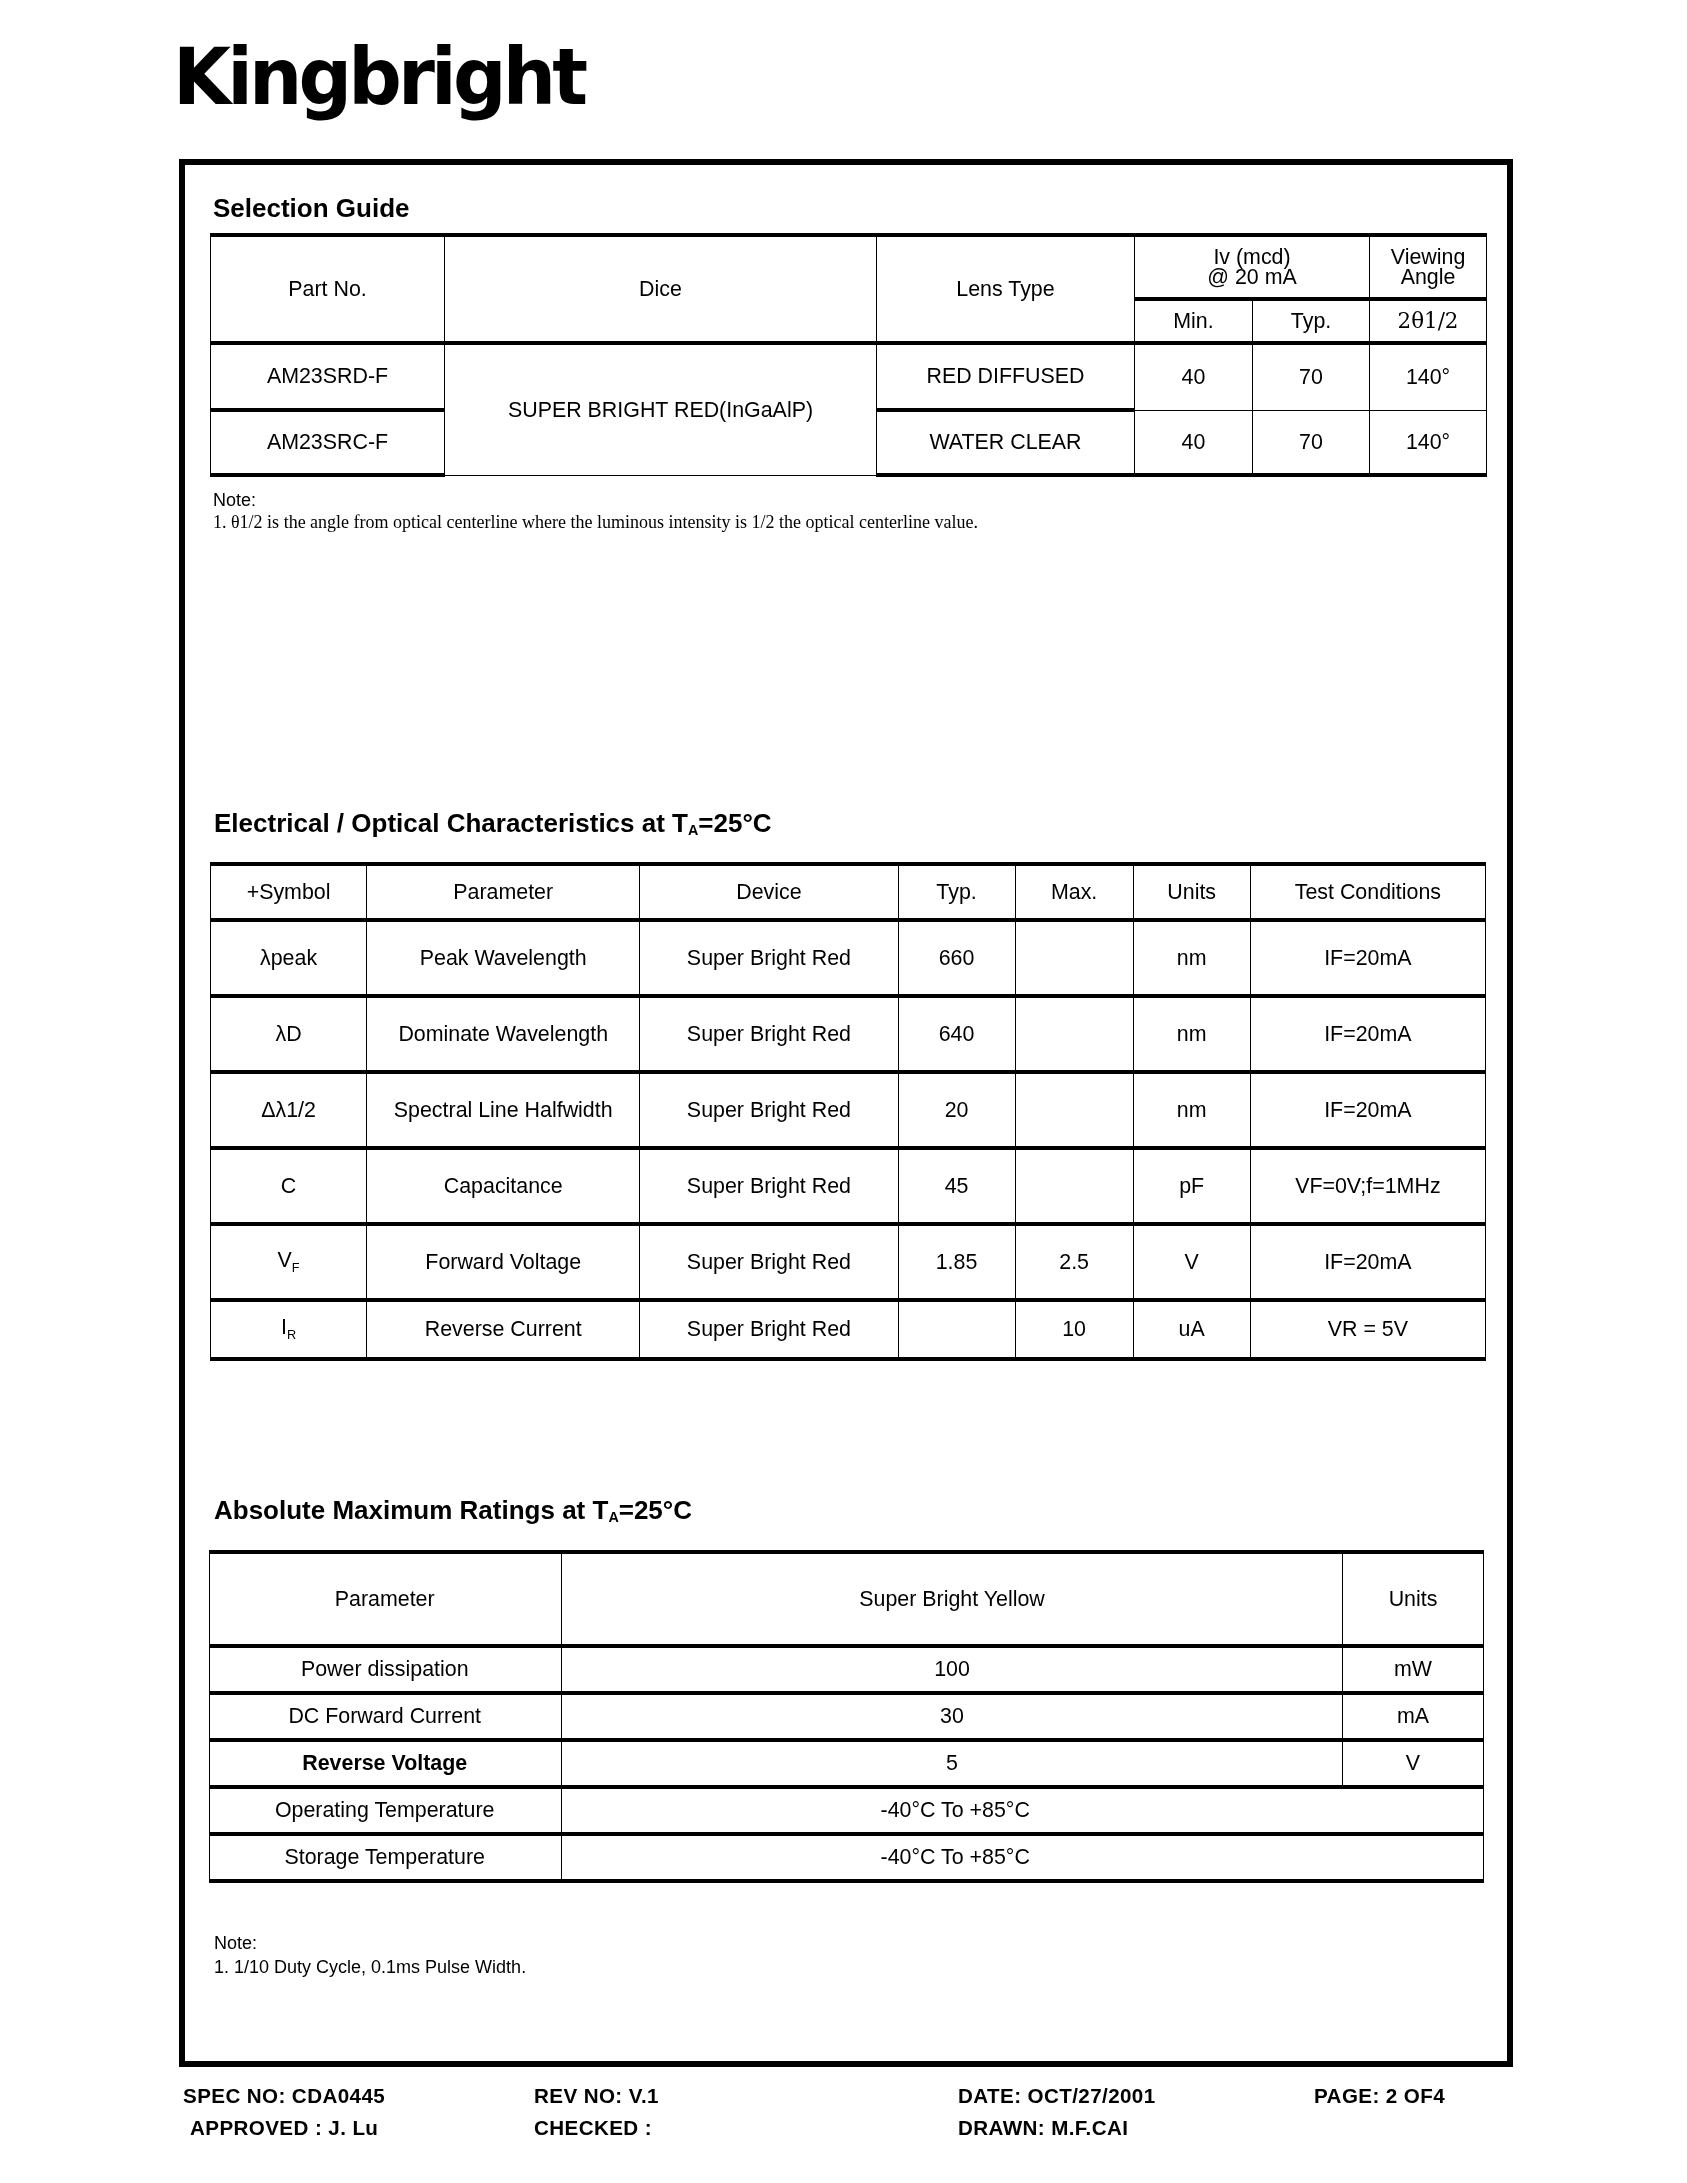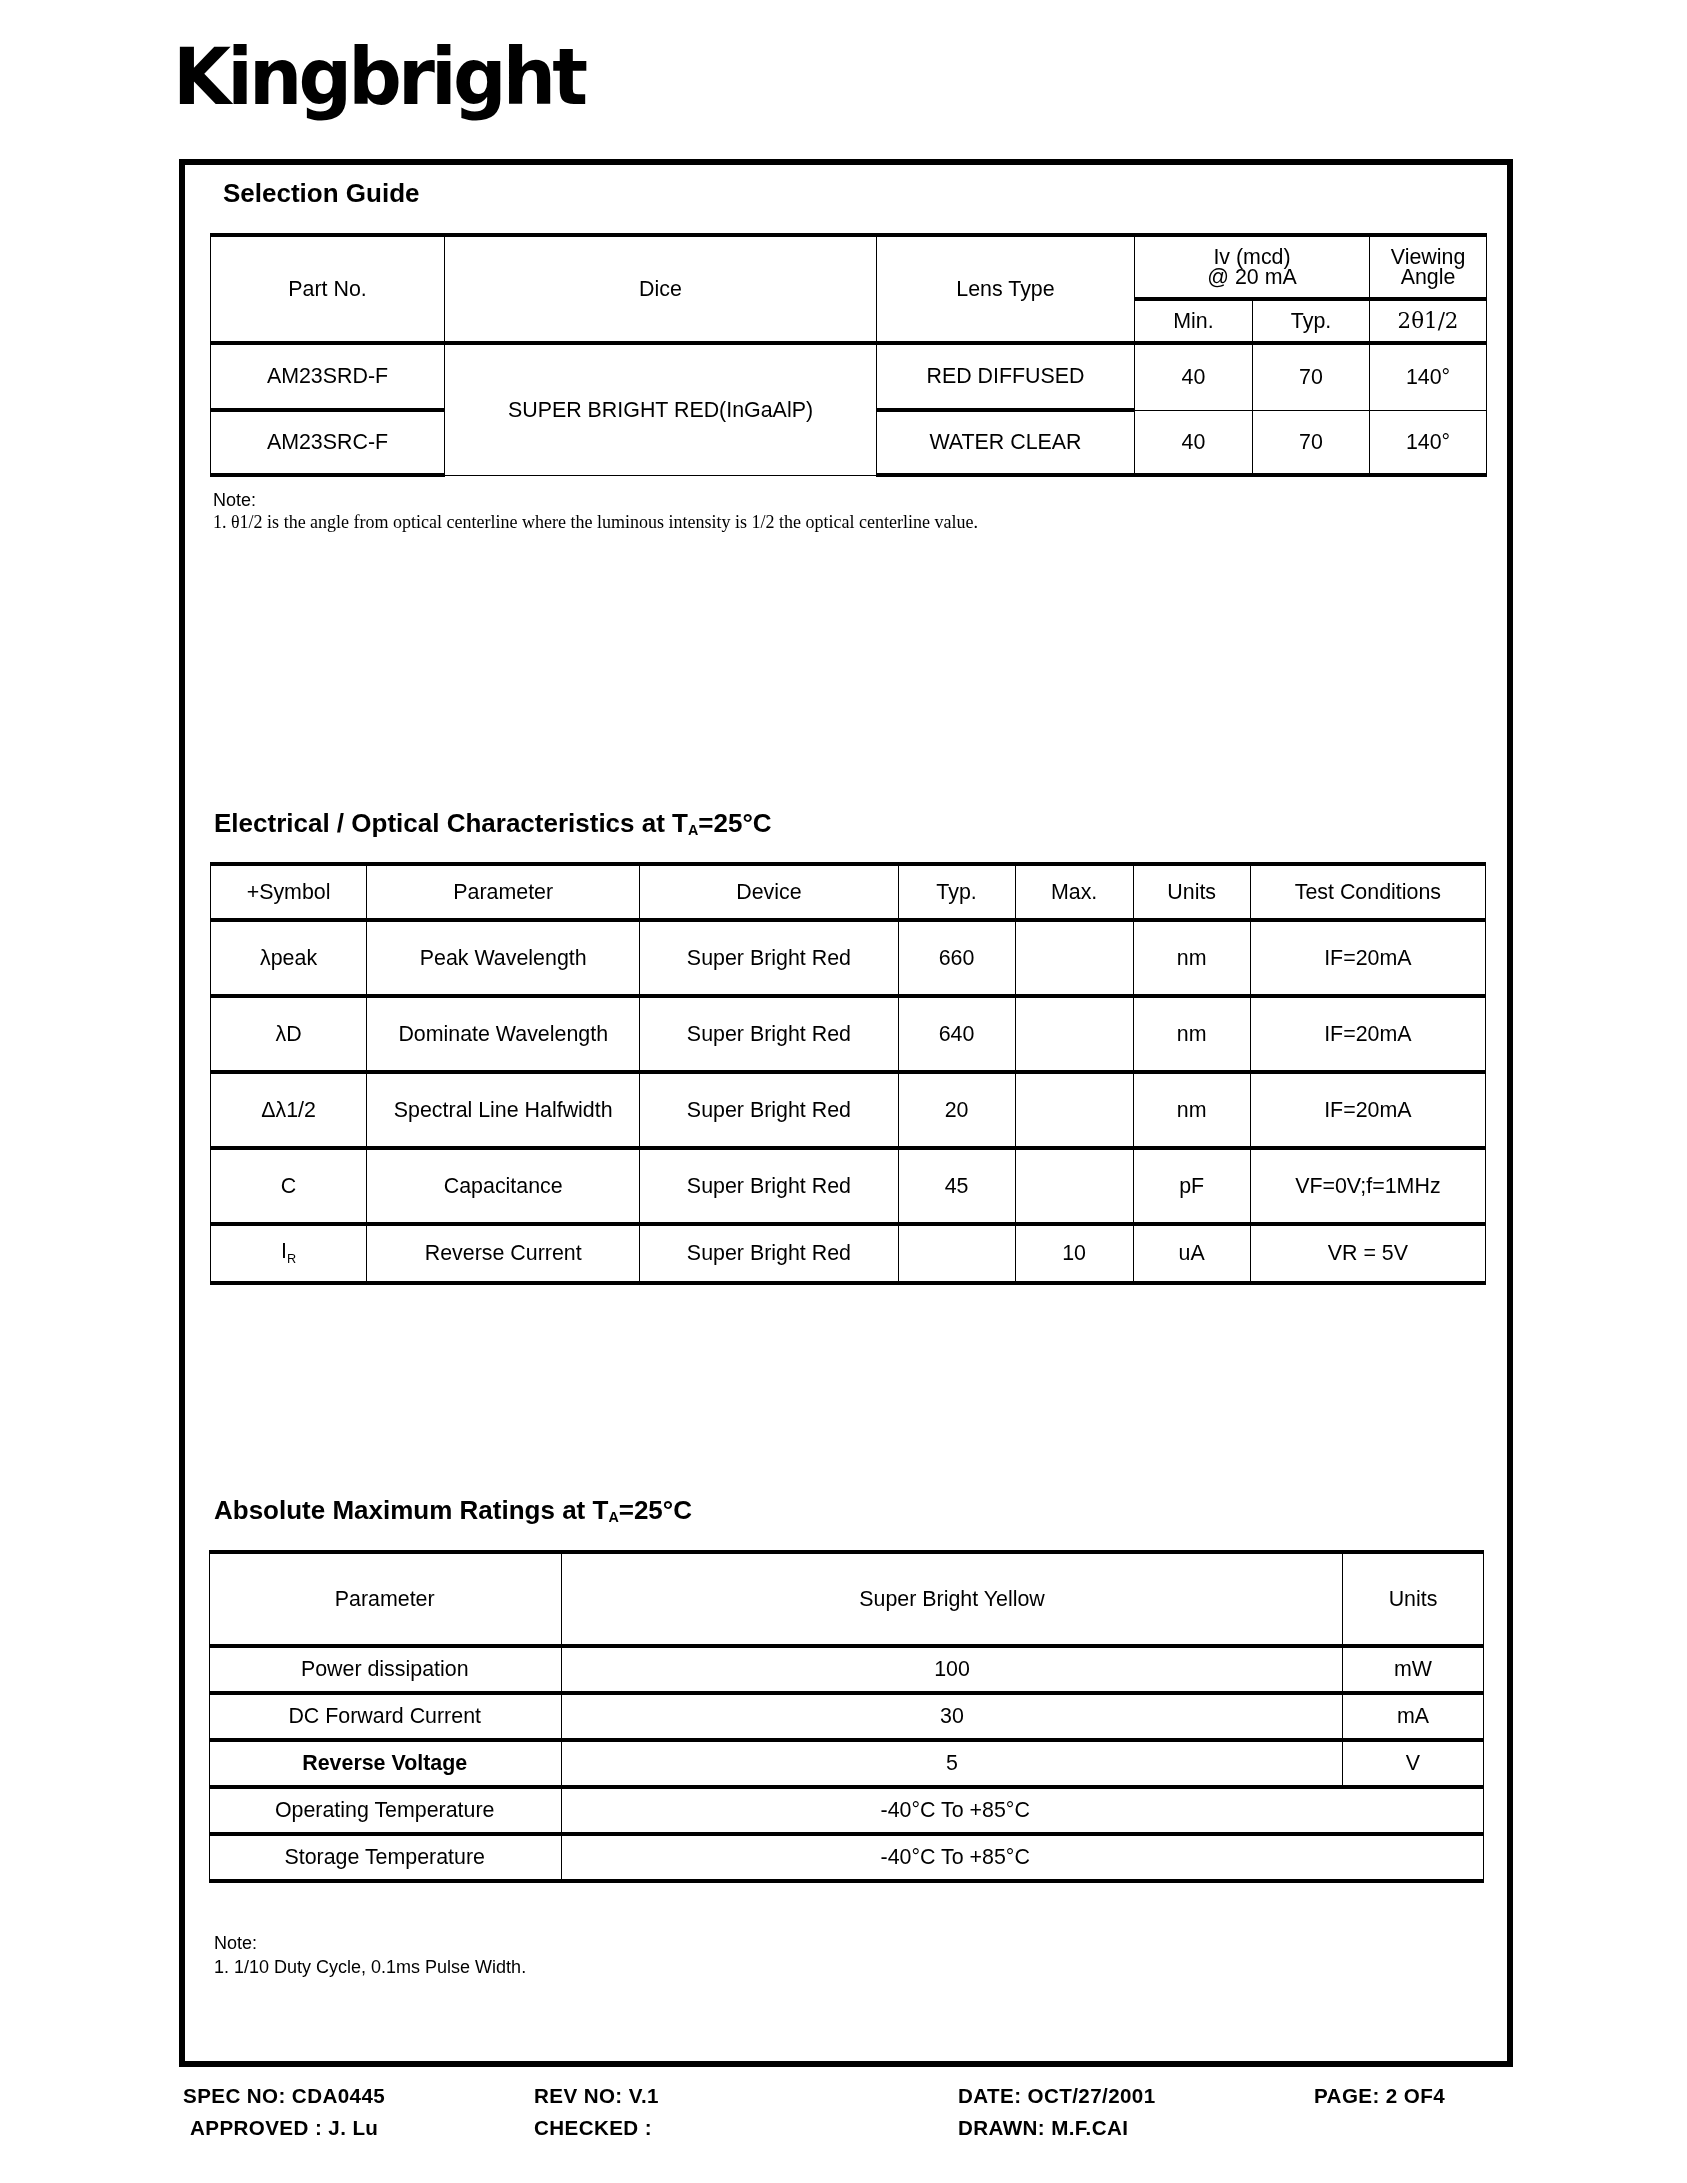--- a/index.html
+++ b/index.html
@@ -26,21 +26,21 @@
   .sym-sub { font-size: 12.7px; vertical-align: -4.8px; }
   .theta { font-family: "DejaVu Serif", serif; }
 </style>
 </head>
 <body>
 
 <div class="abs logo">Kingbright</div>
 
 <div class="abs frame"></div>
 
-<div class="abs section-title" style="left:213px; top:180px;margin-left:10px;">Selection Guide</div>
+<div class="abs section-title" style="left:213px; top:195px;">Selection Guide</div>
 
 <table class="grid" style="left:210px; top:233px; width:1277px;">
   <colgroup>
     <col style="width:234px">
       <col style="width:432px">
       <col style="width:258px">
     <col style="width:118px">
       <col style="width:117px">
       <col style="width:117px">
   </colgroup>
@@ -137,20 +137,29 @@
   </tr>
   <tr class="thick-top" style="height:76px;">
     <td class="c">C</td>
     <td class="c">Capacitance</td>
     <td class="l">Super Bright Red</td>
     <td class="c">45</td>
     <td class="c"></td>
     <td class="c">pF</td>
     <td class="c">VF=0V;f=1MHz</td>
   </tr>
+  <tr class="thick-top" style="height:76px;">
+    <td class="c"><span>V</span><span class="sym-sub">F</span></td>
+    <td class="c">Forward Voltage</td>
+    <td class="l">Super Bright Red</td>
+    <td class="c">1.85</td>
+    <td class="c">2.5</td>
+    <td class="c">V</td>
+    <td class="c">IF=20mA</td>
+  </tr>
   <tr class="thick-top outer-bottom" style="height:59px;">
     <td class="c"><span>I</span><span class="sym-sub">R</span></td>
     <td class="c">Reverse Current</td>
     <td class="l">Super Bright Red</td>
     <td class="c"></td>
     <td class="c">10</td>
     <td class="c">uA</td>
     <td class="c">VR = 5V</td>
   </tr>
 </tbody>

